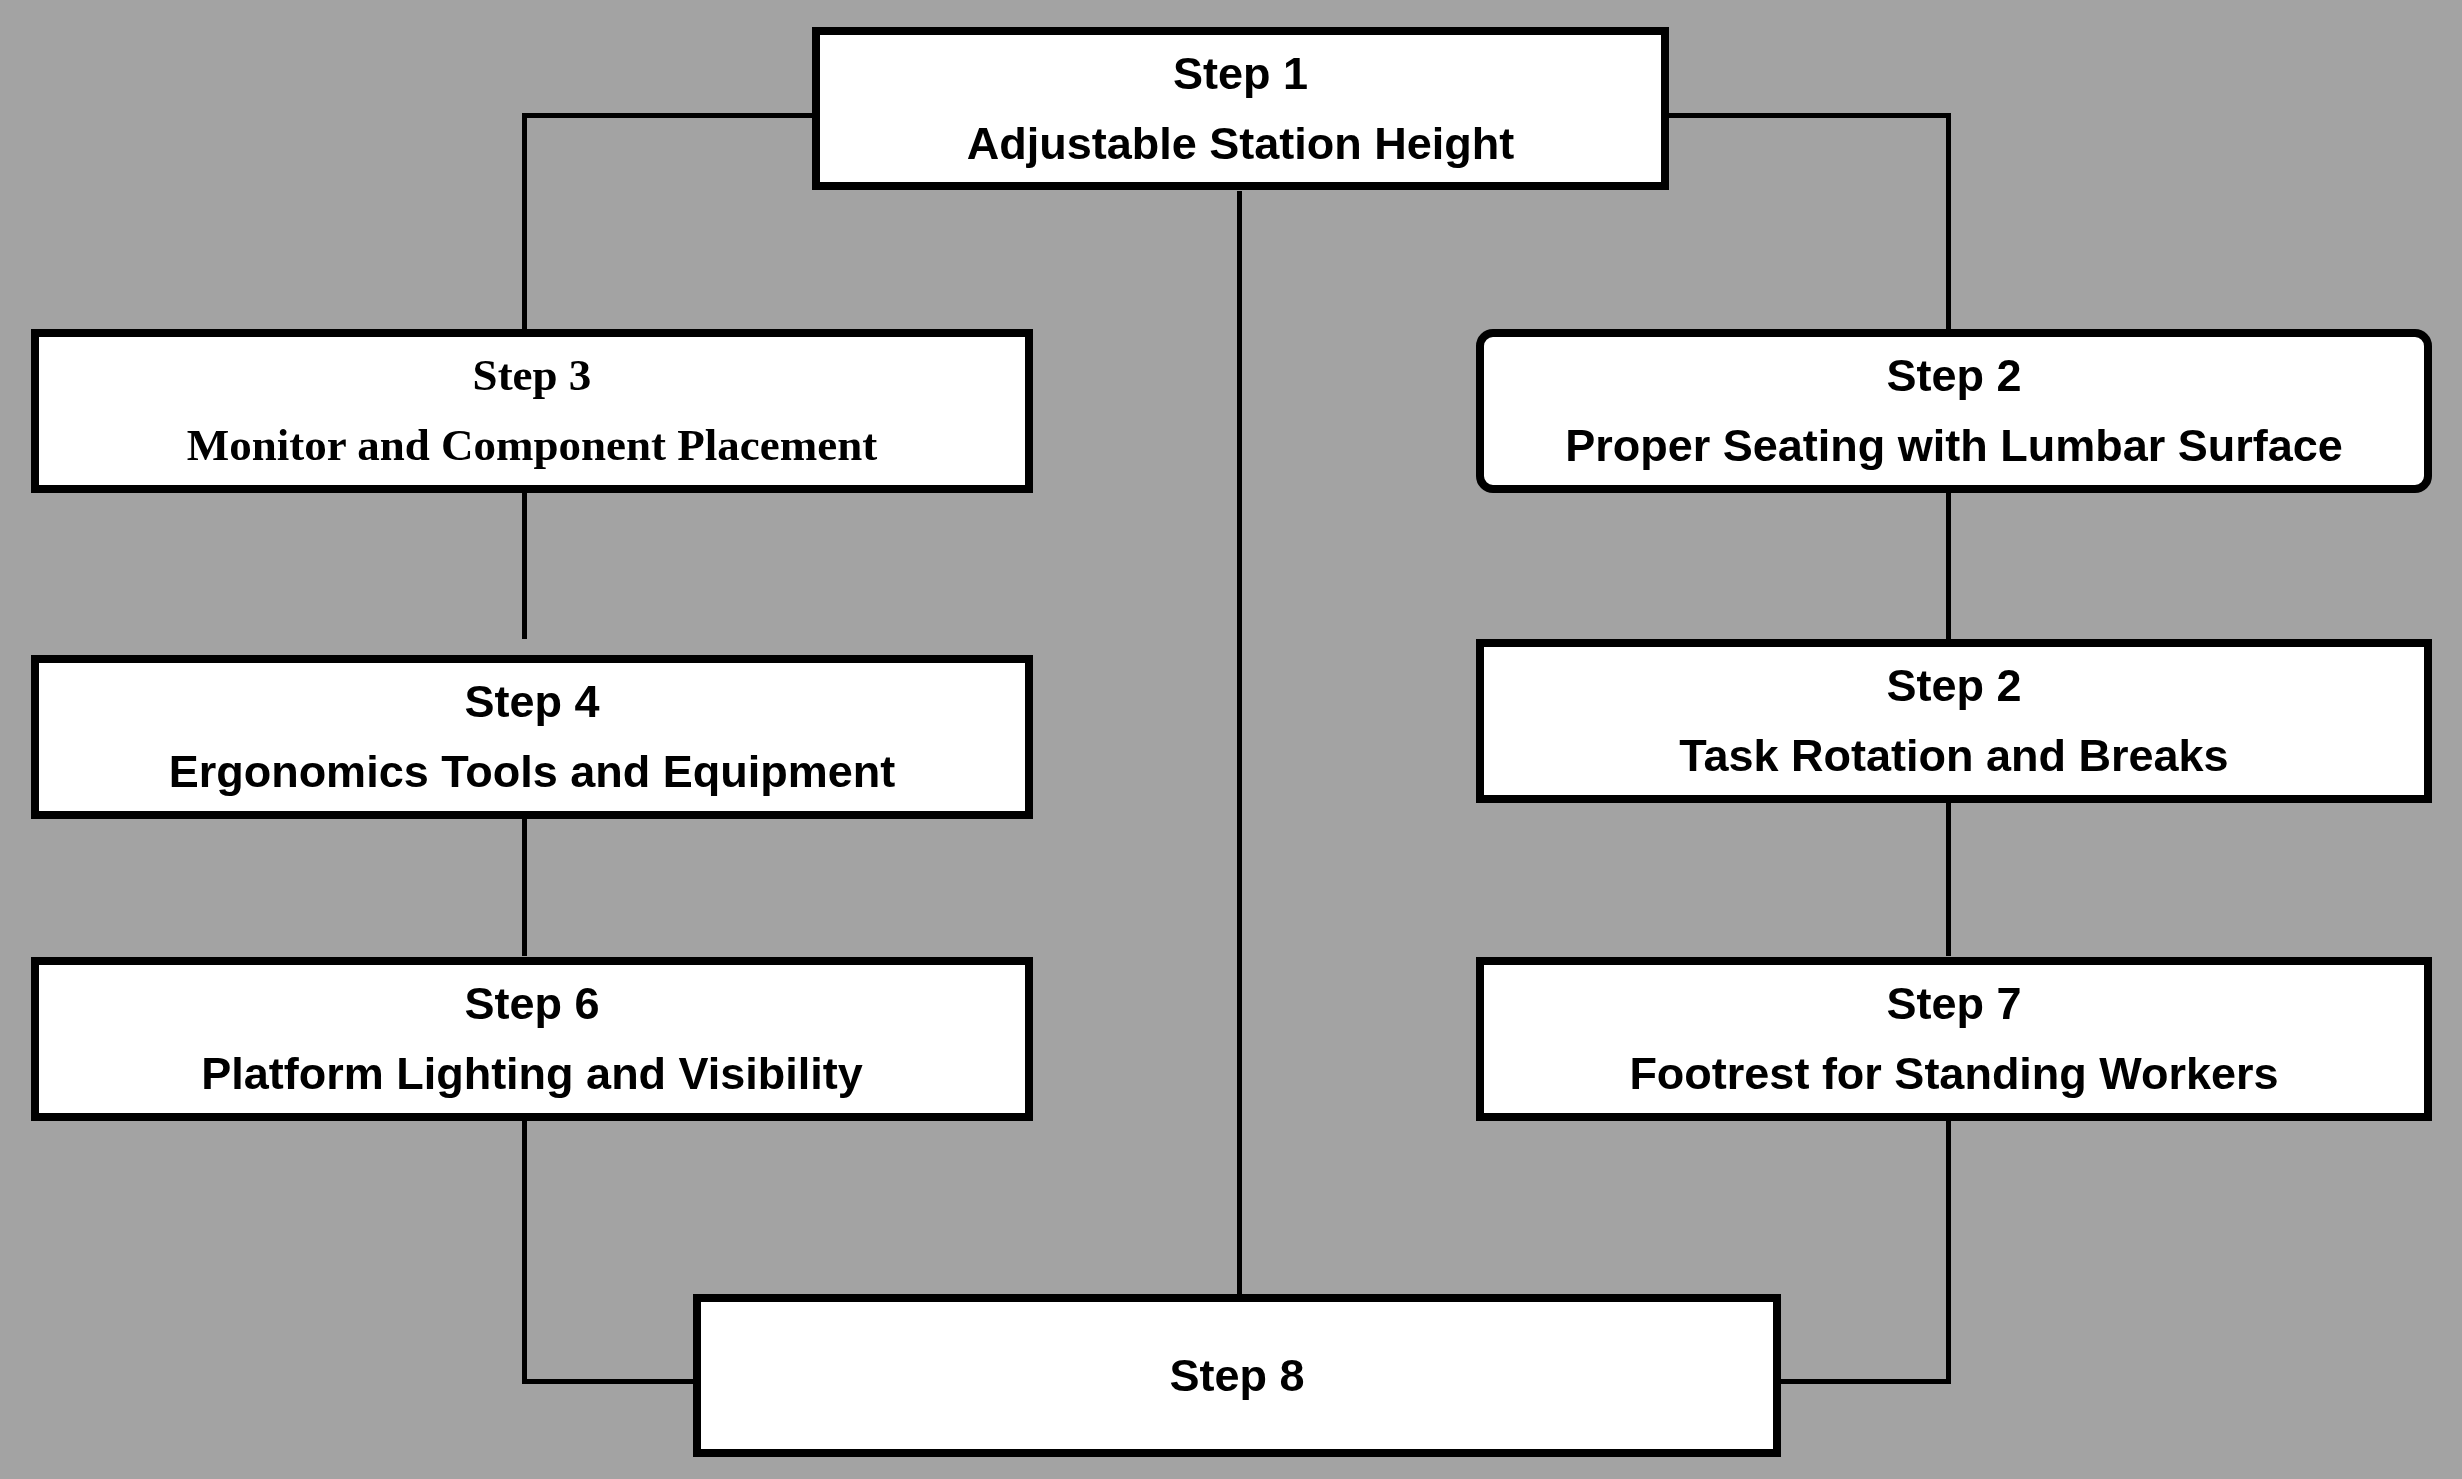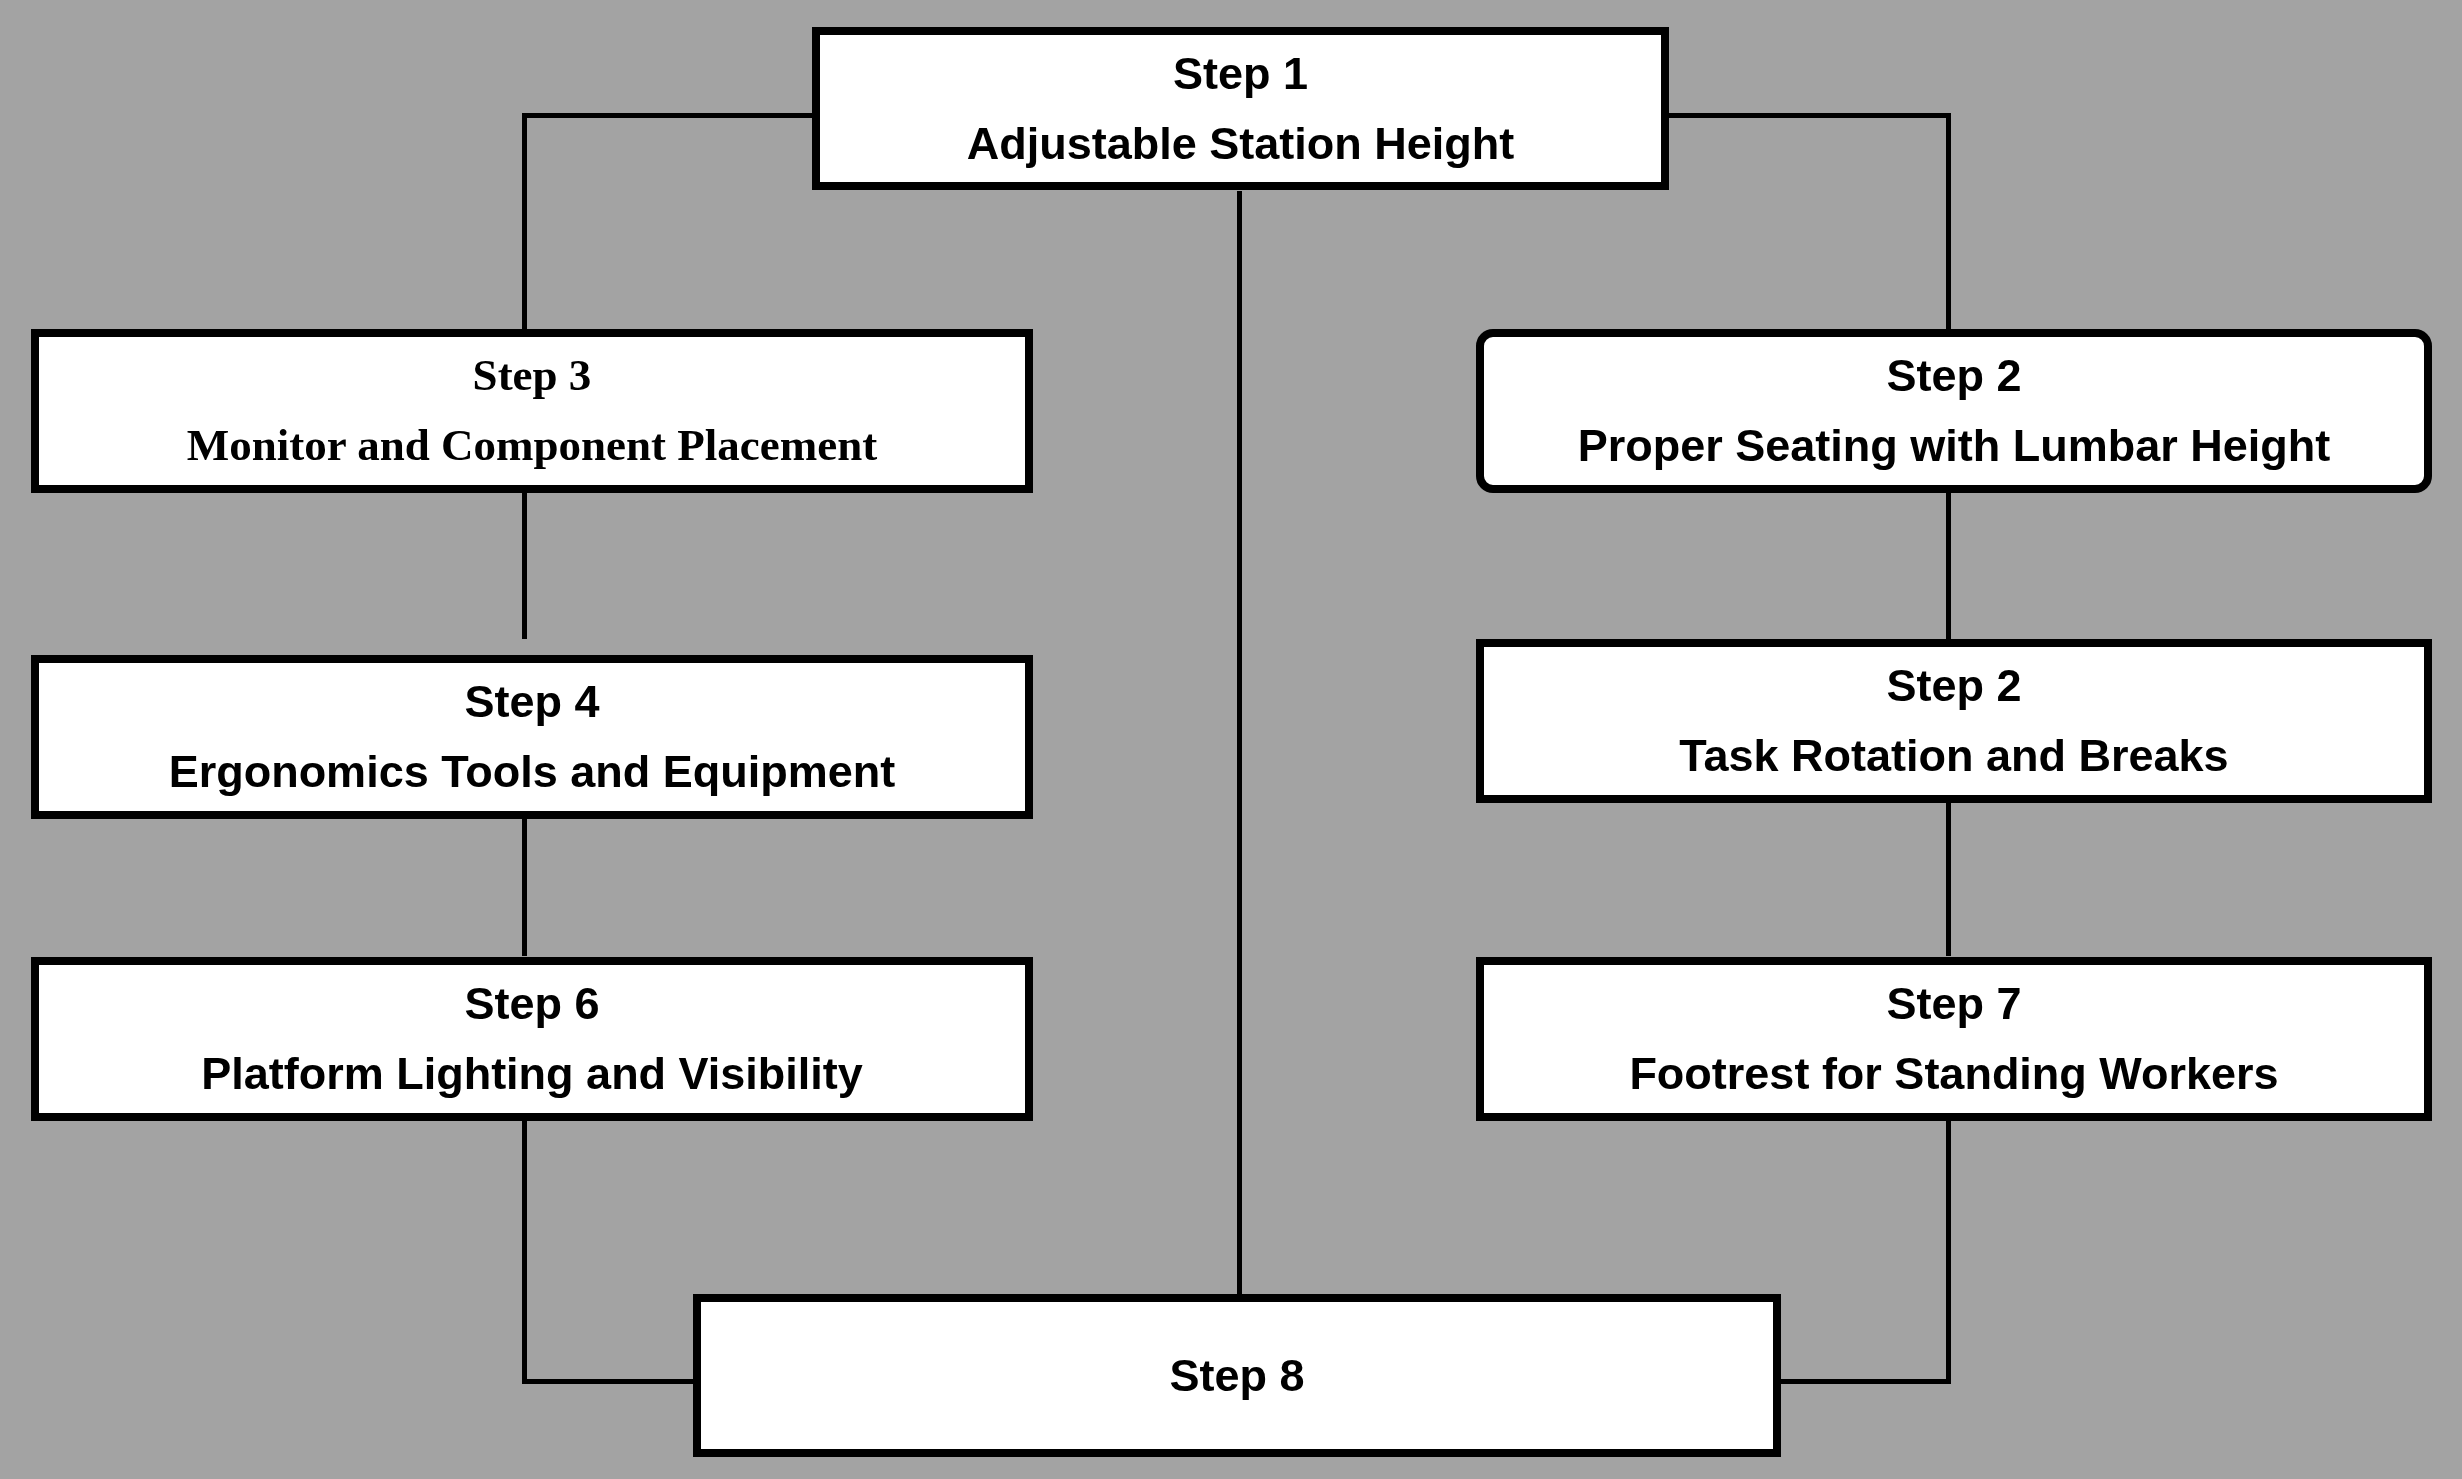--- a/index.html
+++ b/index.html
@@ -78,21 +78,21 @@
   <div class="line l12"></div>
   <div class="line l13"></div>
 
   <div class="node b1">
     <div>Step 1</div>
     <div>Adjustable Station Height</div>
   </div>
 
   <div class="node b2">
     <div>Step 2</div>
-    <div>Proper Seating with Lumbar Height</div>
+    <div>Proper Seating with Lumbar Surface</div>
   </div>
 
   <div class="node b3">
     <div>Step 3</div>
     <div>Monitor and Component Placement</div>
   </div>
 
   <div class="node b4">
     <div>Step 4</div>
     <div>Ergonomics Tools and Equipment</div>

